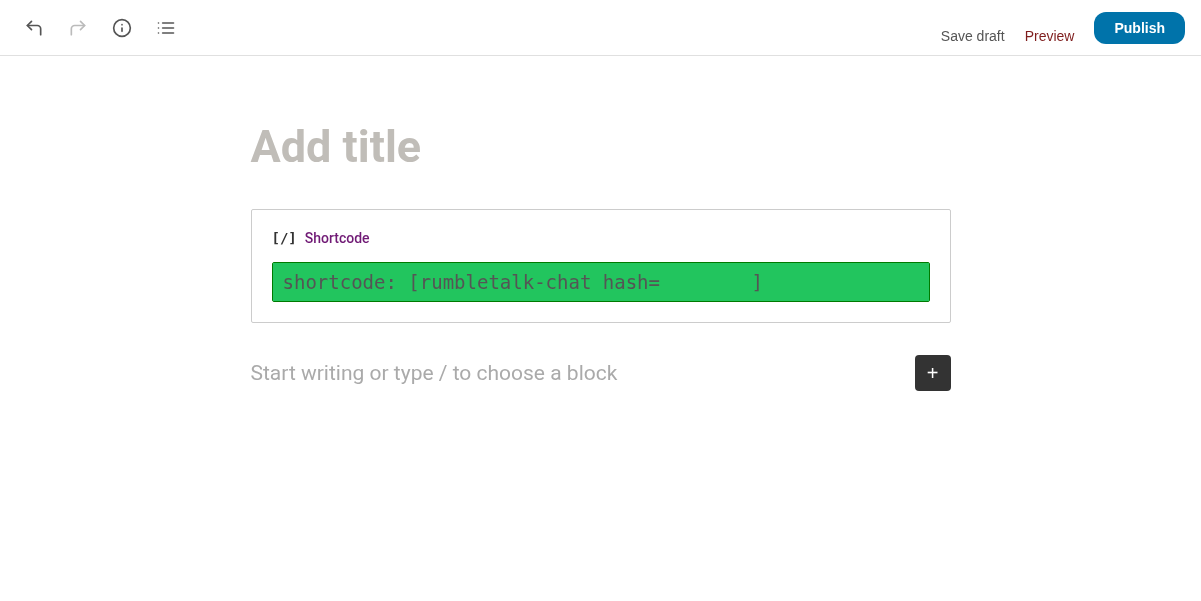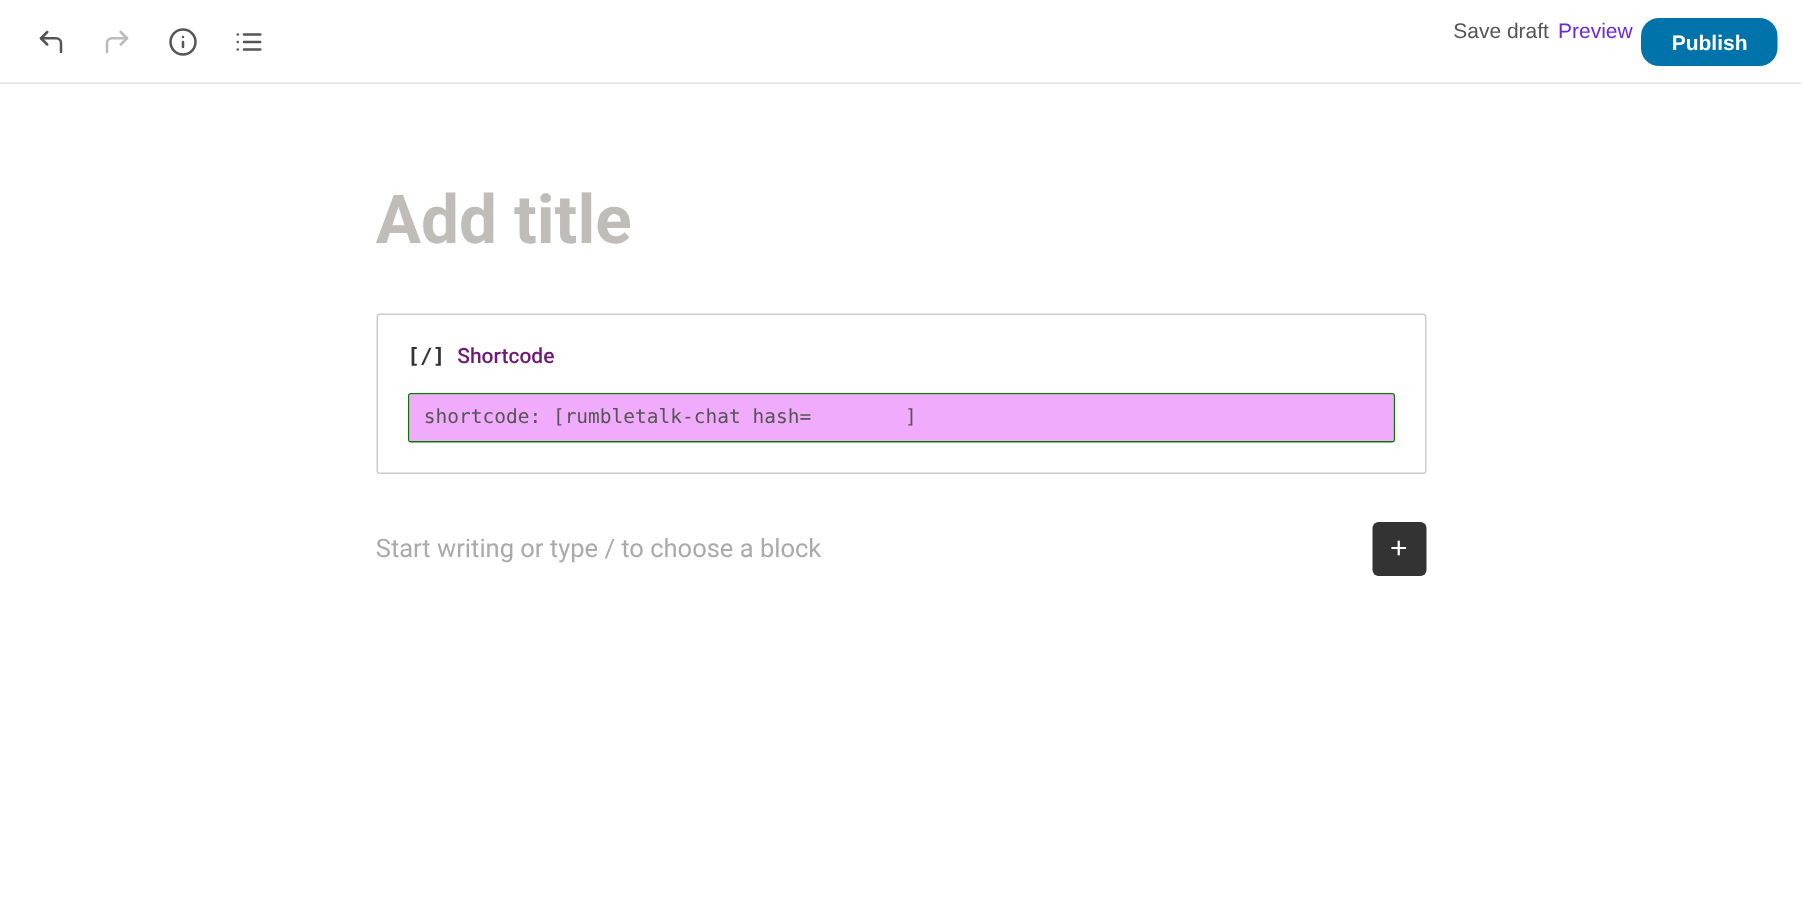--- a/index.html
+++ b/index.html
@@ -46,38 +46,38 @@
       font-size: 18px;
     }
 
     .toolbar-icon-btn.disabled {
       color: #bbb;
       cursor: default;
     }
 
     .toolbar-right {
       display: flex;
-      align-items: flex-start;
-      gap: 6px;
+      align-items: flex-end;
+      gap: 20px;
     }
 
     .save-draft-btn {
       background: none;
       border: none;
       cursor: pointer;
       font-size: 14px;
       color: #555;
     }
 
     .preview-btn {
       background: none;
       border: none;
       cursor: pointer;
       font-size: 14px;
-      color: #6d28d9;
+      color: #7f1d1d;
     }
 
     .publish-btn {
       background: #0073aa;
       color: #fff;
       border: none;
       border-radius: 12px;
       padding: 8px 20px;
       font-size: 14px;
       font-weight: 600;
@@ -140,37 +140,37 @@
       border-radius: 2px;
       padding: 0;
       outline: none;
     }
 
     .shortcode-input {
       width: 100%;
       border: none;
       outline: none;
       padding: 8px 10px;
-      font-size: 13px;
+      font-size: 19px;
       color: #555;
       font-family: monospace;
-      background: #f0abfc;
+      background: #22c55e;
     }
 
     
     .start-writing-row {
       display: flex;
       align-items: center;
       justify-content: space-between;
       width: 700px;
       margin-top: 8px;
     }
 
     .start-writing-text {
-      font-size: 17px;
+      font-size: 21px;
       color: #aaa;
     }
 
     .add-block-btn {
       background: #333;
       color: #fff;
       border: none;
       border-radius: 4px;
       width: 36px;
       height: 36px;

